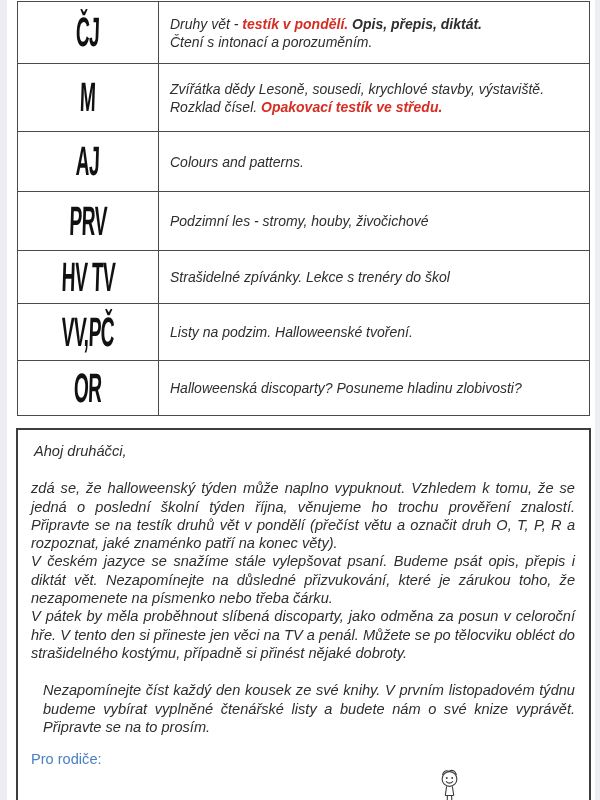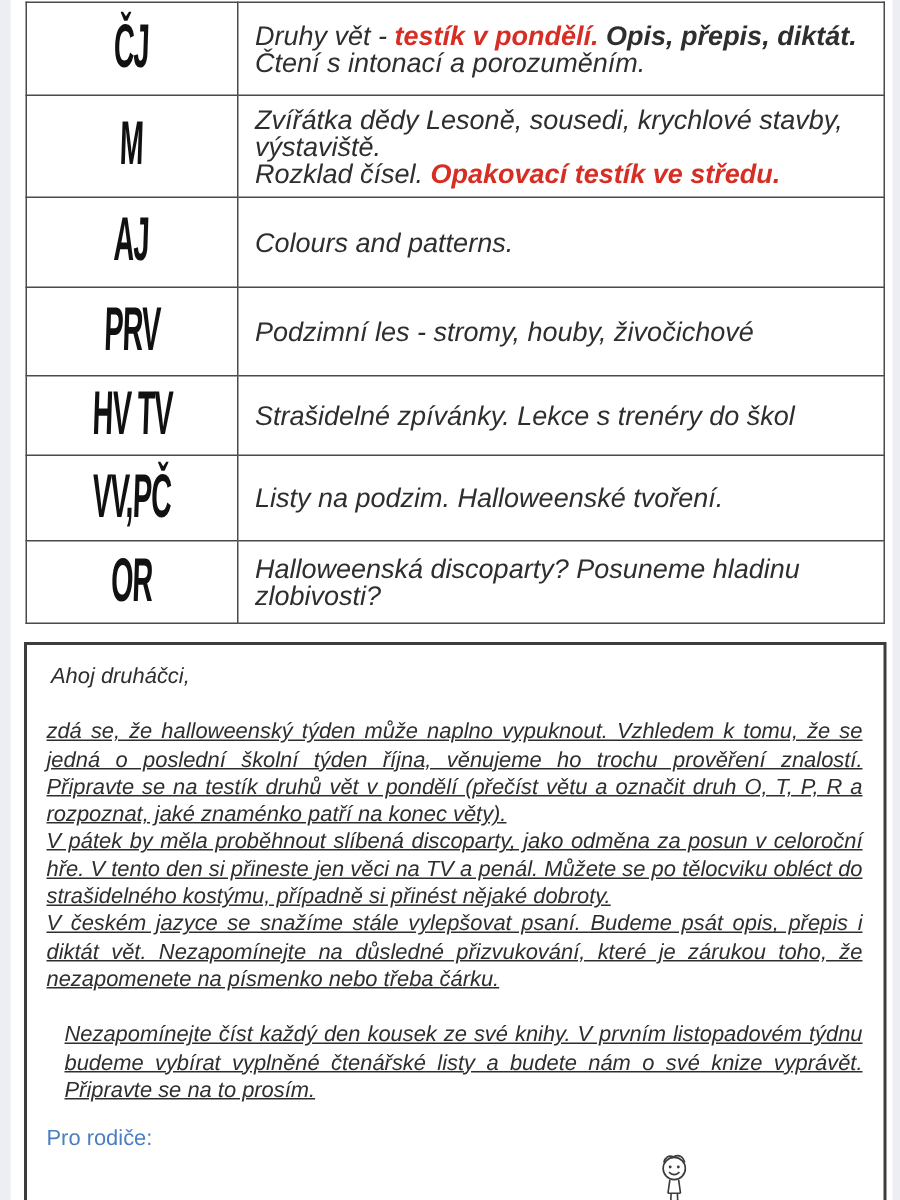--- a/index.html
+++ b/index.html
@@ -31,21 +31,21 @@
     font-weight:700;
     font-size:29px;
     letter-spacing:-1px;
     color:#111;
     transform:scale(0.66,1.42) skewX(-4deg);
     white-space:nowrap;
   }
   td.desc{
     padding:6px 8px 6px 11px;
     font-style:italic;
-    font-size:18px;
+    font-size:14px;
     line-height:18px;
     color:var(--ink,#2e2e2e);
   }
   .seg.bold{font-weight:700;}
   .seg.red{color:var(--red,#d62e24);font-weight:bold;}
   .seg.red-bold{color:var(--red,#d62e24);font-weight:700;}
   tr.r1{height:62px}tr.r2{height:68px}tr.r3{height:60px}
   tr.r4{height:59px}tr.r5{height:53px}tr.r6{height:57px}tr.r7{height:55px}
 
   
@@ -53,21 +53,21 @@
     position:absolute;left:16px;top:428px;width:575px;height:400px;
     border:2px solid #3d3d3d;
     box-sizing:border-box;
     padding:12px 14px 0 13px;
     font-style:italic;
     font-size:14.6px;
     line-height:18.3px;
     color:var(--ink,#2e2e2e);
   }
   .greeting{margin:0 0 19px 3px;}
-  .letter p.body-par{margin:0;text-align:justify;text-decoration:underline;}
+  .letter p.body-par{margin:0;text-align:justify;}
   .letter p.closing{margin:19px 0 0 12px;text-align:justify;}
   .parents{
     display:inline-block;margin-top:14px;
     font-style:normal;
     color:var(--blue,#4a7fc1);
   }
   .doodle{position:absolute;left:418px;top:338px;}
 </style>
 </head>
 <body>
@@ -122,22 +122,22 @@
             <div class="line"><span class="seg normal">Halloweenská discoparty? Posuneme hladinu zlobivosti?</span></div>
           </td>
         </tr>
       </tbody>
   </table>
 
   <div class="letter">
     <p class="greeting">Ahoj druháčci,</p>
     <div>
         <p class="body-par">zdá se, že halloweenský týden může naplno vypuknout. Vzhledem k tomu, že se jedná o poslední školní týden října, věnujeme ho trochu prověření znalostí. Připravte se na testík druhů vět v pondělí (přečíst větu a označit druh O, T, P, R a rozpoznat, jaké znaménko patří na konec věty).</p>
+        <p class="body-par">V českém jazyce se snažíme stále vylepšovat psaní. Budeme psát opis, přepis i diktát vět. Nezapomínejte na důsledné přizvukování, které je zárukou toho, že nezapomenete na písmenko nebo třeba čárku.</p>
         <p class="body-par">V pátek by měla proběhnout slíbená discoparty, jako odměna za posun v celoroční hře. V tento den si přineste jen věci na TV a penál. Můžete se po tělocviku obléct do strašidelného kostýmu, případně si přinést nějaké dobroty.</p>
-        <p class="body-par">V českém jazyce se snažíme stále vylepšovat psaní. Budeme psát opis, přepis i diktát vět. Nezapomínejte na důsledné přizvukování, které je zárukou toho, že nezapomenete na písmenko nebo třeba čárku.</p>
       </div>
     <p class="closing body-par">Nezapomínejte číst každý den kousek ze své knihy. V prvním listopadovém týdnu budeme vybírat vyplněné čtenářské listy a budete nám o své knize vyprávět. Připravte se na to prosím.</p>
     <span class="parents">Pro rodiče:</span>
 
     <svg class="doodle" width="27" height="34" viewBox="0 0 27 34" fill="none">
       <path d="M6.5 7 Q8 1.5 13 3.2 Q18.5 0.5 20.5 7" stroke="#3c3c3c" stroke-width="1.1" fill="none"></path>
       <circle cx="13.5" cy="11" r="7.4" stroke="#3c3c3c" stroke-width="1.1" fill="#ffffff"></circle>
       <circle cx="10.8" cy="10" r="0.95" fill="#3c3c3c"></circle>
       <circle cx="16.2" cy="10" r="0.95" fill="#3c3c3c"></circle>
       <path d="M10 13.4 Q13.5 16.8 17 13.4" stroke="#3c3c3c" stroke-width="1.1" fill="none"></path>

